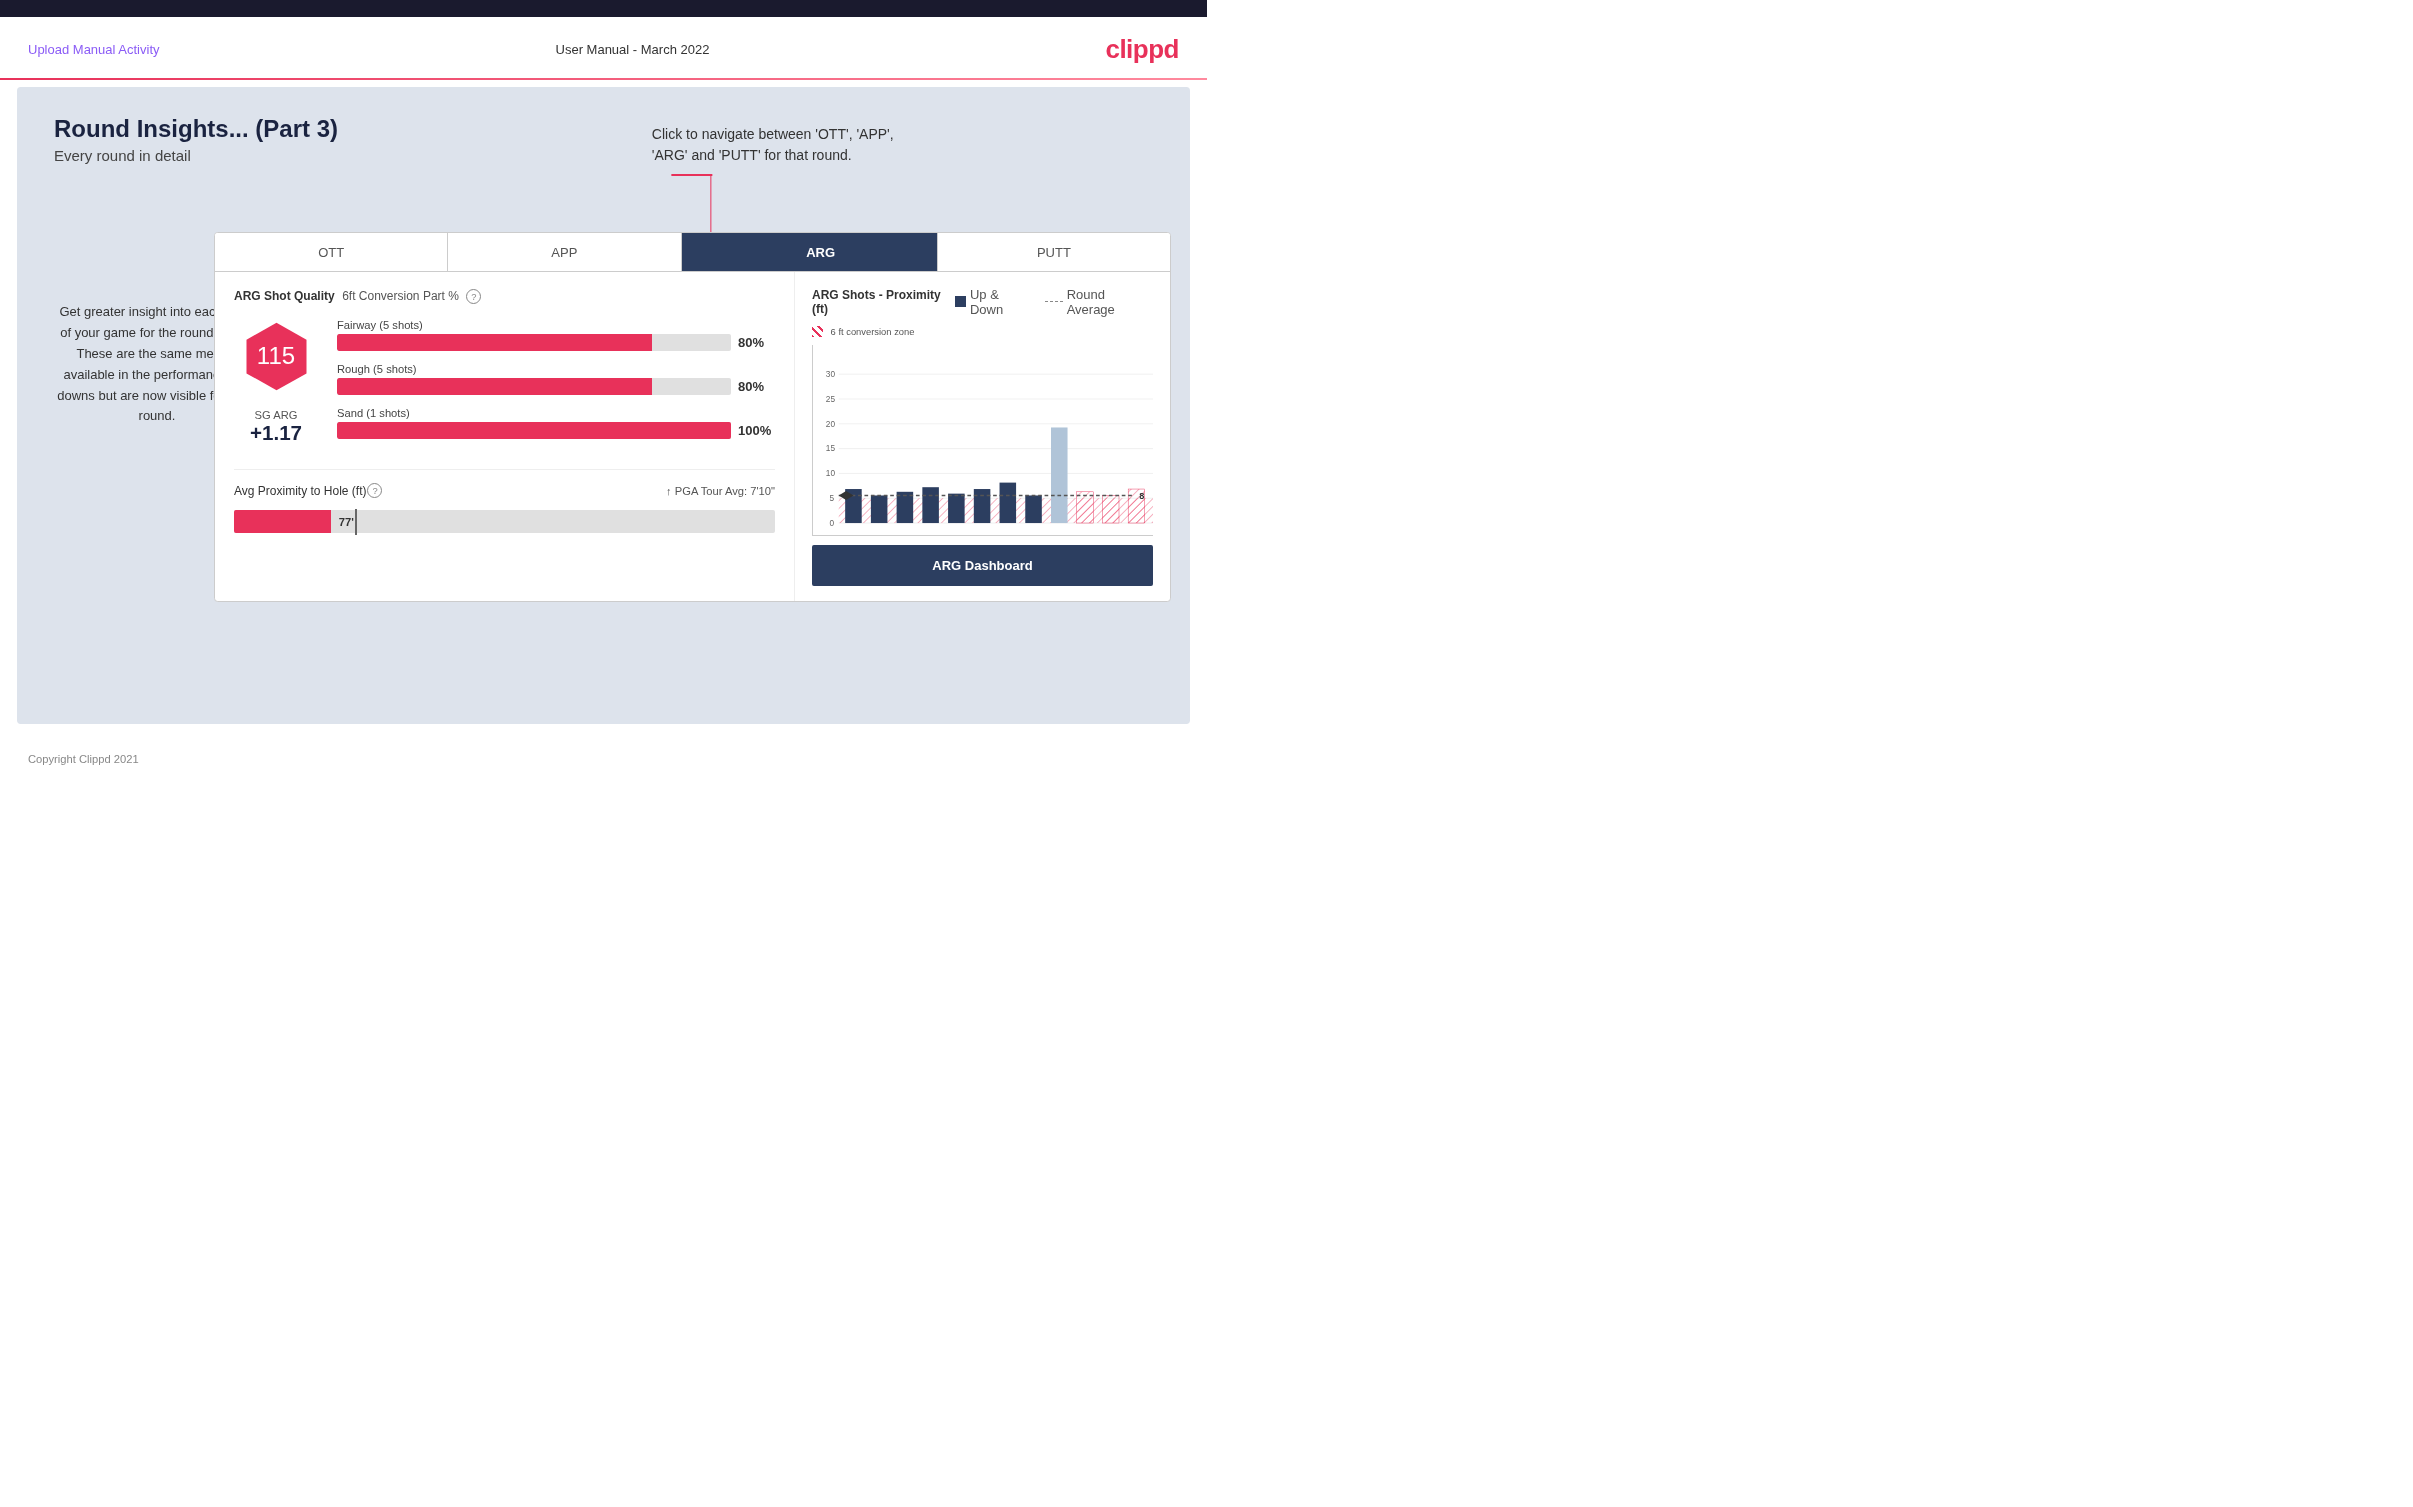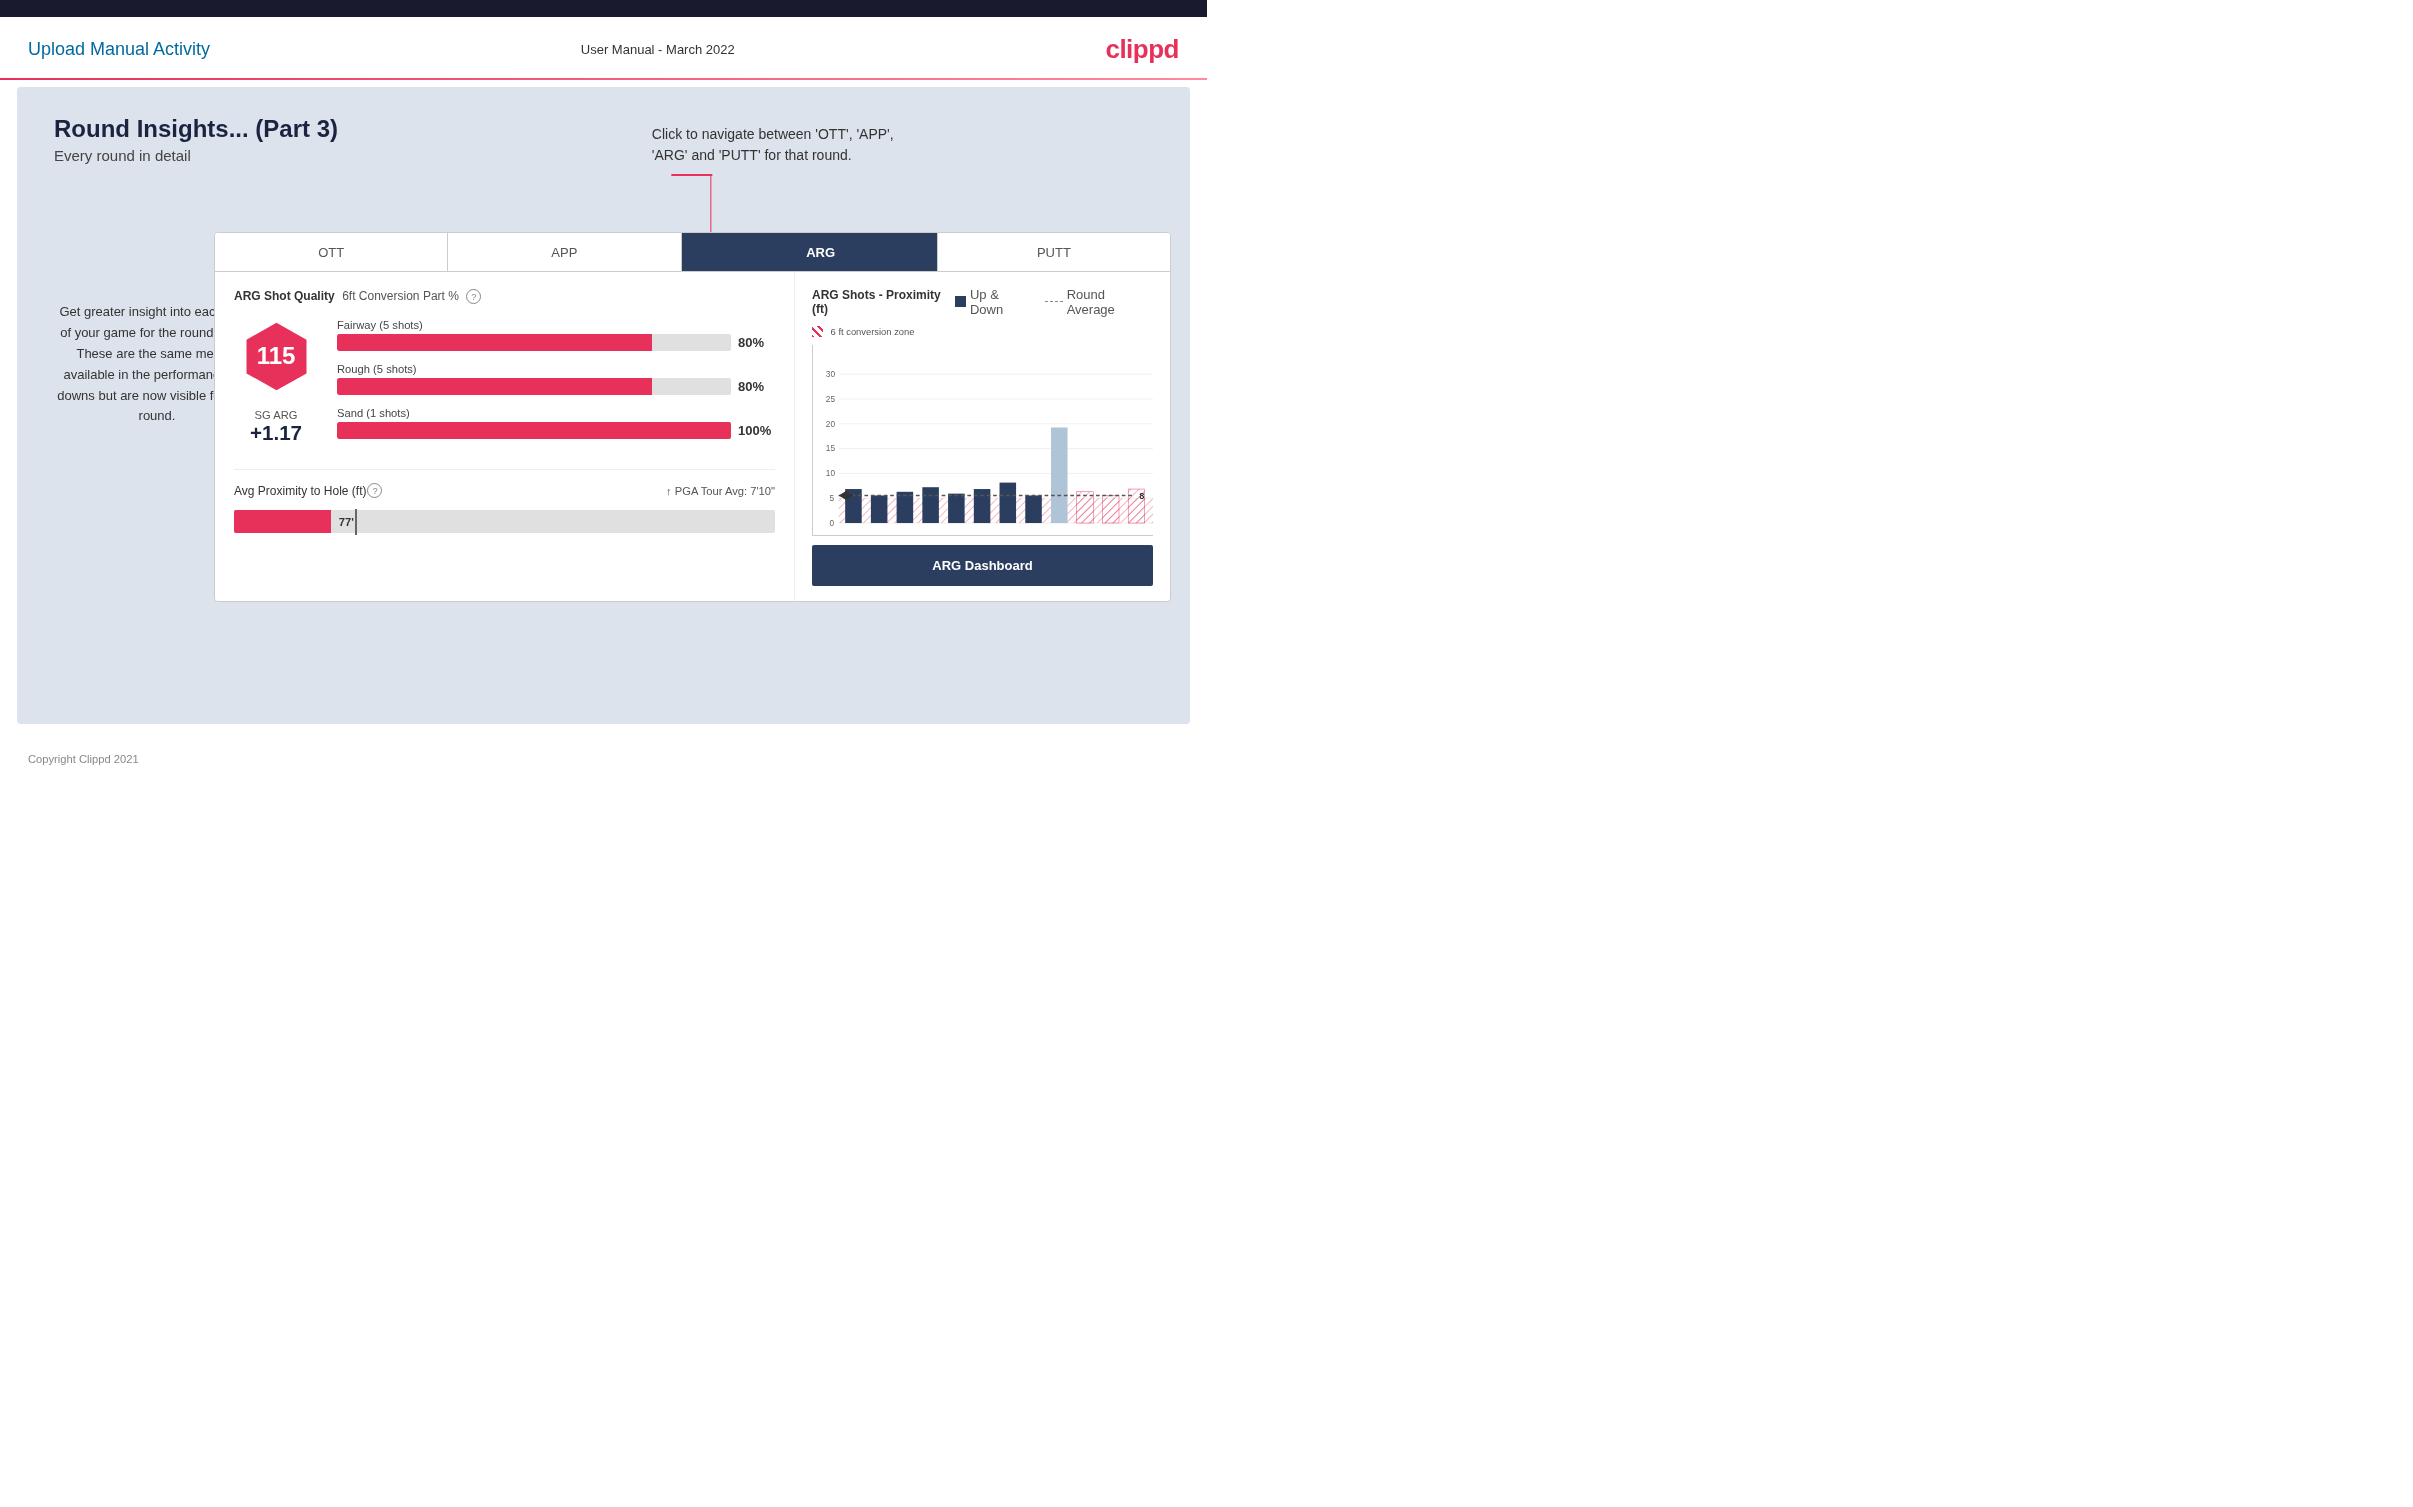--- a/index.html
+++ b/index.html
@@ -19,22 +19,22 @@
 
     
     .header {
       display: flex;
       align-items: center;
       justify-content: space-between;
       padding: 17px 28px 13px 28px;
       background: #fff;
     }
     .header-left {
-      font-size: 18px;
-      color: #0369a1;
+      font-size: 13px;
+      color: #8b5cf6;
       text-align: center;
     }
     .header-center {
       font-size: 13px;
       color: #333;
     }
     .header-logo {
       font-size: 26px;
       font-weight: 700;
       color: #e8315a;
@@ -220,21 +220,21 @@
       display: flex;
       align-items: center;
       justify-content: center;
     }
     .hexagon svg {
       position: absolute;
       top: 0; left: 0;
     }
     .hex-number {
       font-size: 24px;
-      font-weight: 700;
+      font-weight: 400;
       color: #fff;
       position: relative;
       z-index: 1;
     }
 
     .sg-section {
       margin-top: 15px;
       text-align: center;
     }
     .sg-label {

